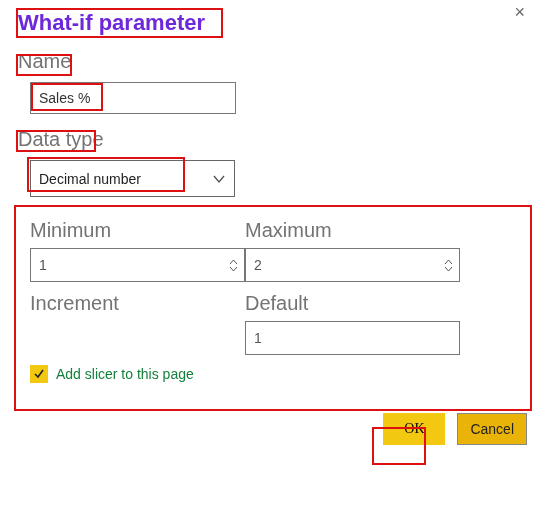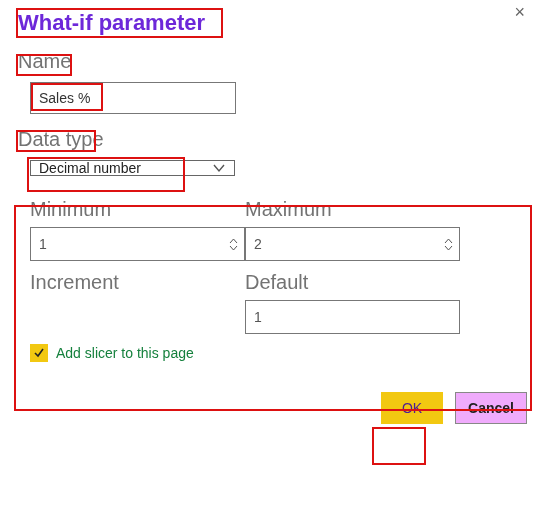--- a/index.html
+++ b/index.html
@@ -43,21 +43,21 @@
       width: 206px;
       height: 32px;
       border: 1px solid #777;
       padding: 4px 8px;
       font-size: 14px;
       color: #333;
       background: #fff;
     }
     .select-wrap {
       width: 205px;
-      height: 16px;
+      height: 37px;
       border: 1px solid #666;
       display: flex;
       align-items: center;
       padding: 0 8px;
       background: #fff;
       justify-content: space-between;
     }
     .select-value {
       font-size: 14px;
       color: #222;
@@ -161,28 +161,28 @@
       min-width: 62px;
       padding: 0 12px;
       font-size: 14px;
       display: flex;
       align-items: center;
       justify-content: center;
       cursor: pointer;
     }
     .btn-ok {
       background: #f2c811;
-      color: #4c1d95;
+      color: #000000;
       border: none;
+      font-family: Liberation Serif, serif;
     }
     .btn-cancel {
-      background: #f0abfc;
+      background: #eab308;
       color: #222;
       border: 1px solid #888;
-      font-weight: bold;
     }
     
     .hl {
       border: 2px solid #d11;
       position: absolute;
       pointer-events: none;
     }
   </style>
 </head>
 <body>

